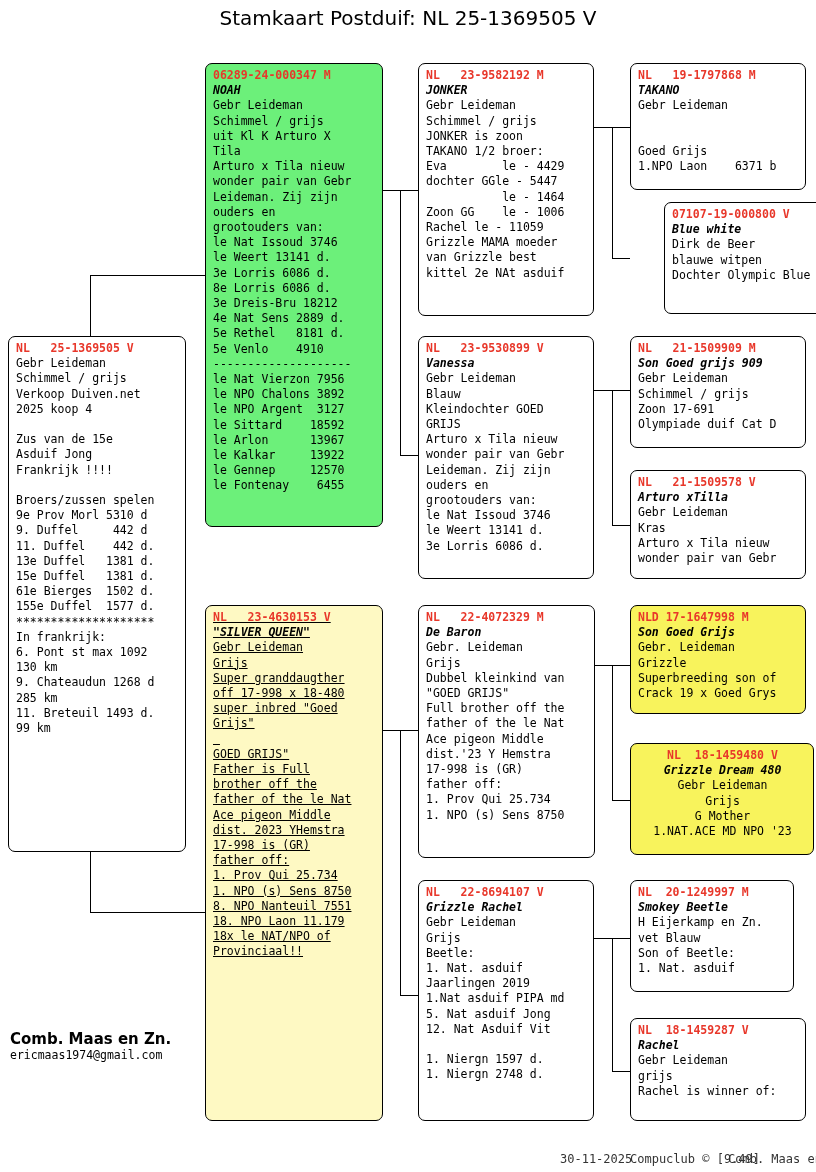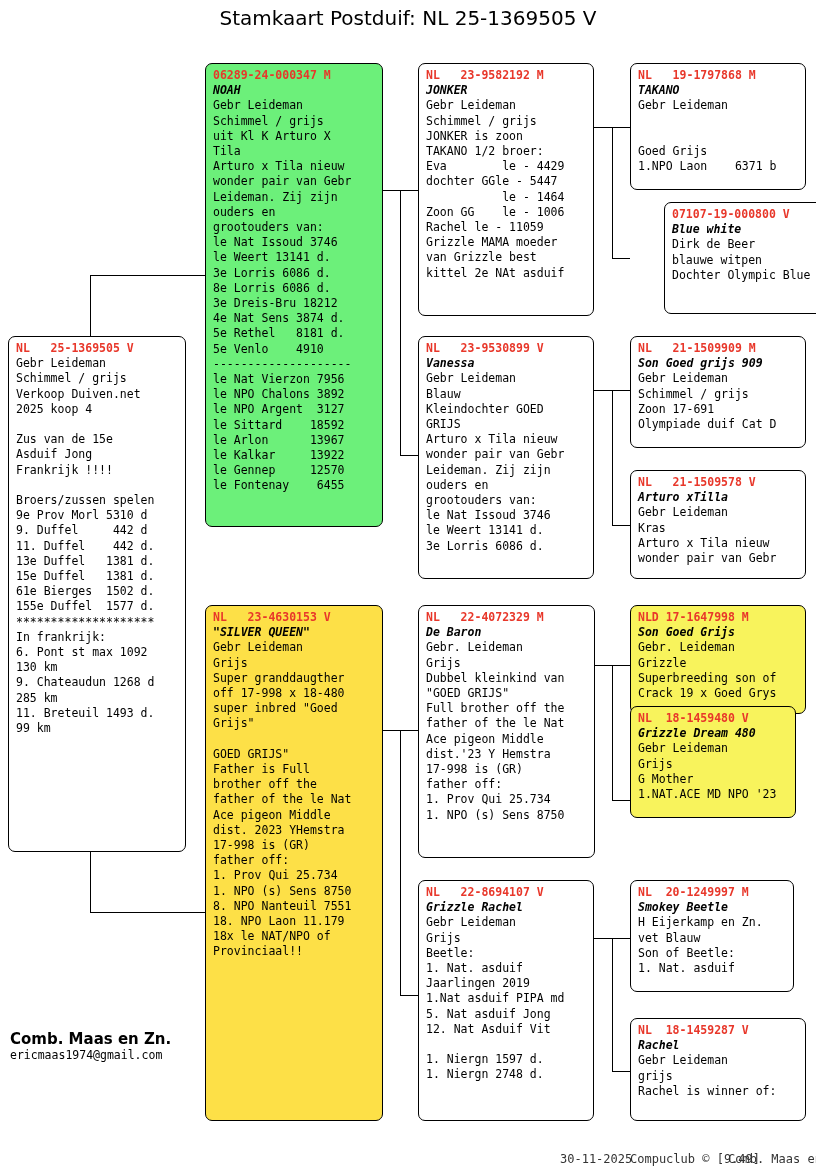--- a/index.html
+++ b/index.html
@@ -25,21 +25,21 @@
     padding:4px 6px 4px 7px;
     font-size:11.5px;
     line-height:15.2px;
     overflow:hidden;
     background:#ffffff;
   }
   .card .ring{ color:#e8372a; font-weight:bold; white-space:pre;}
   .card .nm{ font-style:italic; font-weight:bold; }
   .card .ln{ white-space:pre; }
   .green{ background:#6cf07a; }
-  .red{ background:#fde047; }
+  .red{ background:#fef9c3;text-decoration:underline; }
   .yellow{ background:#f8f35c; }
   .white{ background:#ffffff; }
 
   
   .ln-h, .ln-v{ position:absolute; background:#000; }
   .ln-h{ height:1px; }
   .ln-v{ width:1px; }
 
   .owner{
     position:absolute;
@@ -141,21 +141,21 @@
       <div class="ln">Arturo x Tila nieuw</div>
       <div class="ln">wonder pair van Gebr</div>
       <div class="ln">Leideman. Zij zijn</div>
       <div class="ln">ouders en</div>
       <div class="ln">grootouders van:</div>
       <div class="ln">le Nat Issoud 3746</div>
       <div class="ln">le Weert 13141 d.</div>
       <div class="ln">3e Lorris 6086 d.</div>
       <div class="ln">8e Lorris 6086 d.</div>
       <div class="ln">3e Dreis-Bru 18212</div>
-      <div class="ln">4e Nat Sens 3874 d.</div>
+      <div class="ln">4e Nat Sens 2889 d.</div>
       <div class="ln">5e Rethel   8181 d.</div>
       <div class="ln">5e Venlo    4910</div>
       <div class="ln">--------------------</div>
       <div class="ln">le Nat Vierzon 7956</div>
       <div class="ln">le NPO Chalons 3892</div>
       <div class="ln">le NPO Argent  3127</div>
       <div class="ln">le Sittard    18592</div>
       <div class="ln">le Arlon      13967</div>
       <div class="ln">le Kalkar     13922</div>
       <div class="ln">le Gennep     12570</div>
@@ -288,21 +288,21 @@
     <div class="ln">wonder pair van Gebr</div>
   </div>
 <div class="card yellow" style="left:630px;top:605px;width:176px;height:109px;">
     <div class="ring">NLD 17-1647998 M</div>
     <div class="nm">Son Goed Grijs</div>
     <div class="ln">Gebr. Leideman</div>
     <div class="ln">Grizzle</div>
     <div class="ln">Superbreeding son of</div>
     <div class="ln">Crack 19 x Goed Grys</div>
   </div>
-<div class="card yellow" style="left:630px;top:706px;width:166px;height:112px;">
+<div class="card yellow" style="left:630px;top:743px;width:184px;height:112px;text-align:center;">
     <div class="ring">NL  18-1459480 V</div>
     <div class="nm">Grizzle Dream 480</div>
     <div class="ln">Gebr Leideman</div>
     <div class="ln">Grijs</div>
     <div class="ln">G Mother</div>
     <div class="ln">1.NAT.ACE MD NPO '23</div>
   </div>
 <div class="card white" style="left:630px;top:880px;width:164px;height:112px;">
     <div class="ring">NL  20-1249997 M</div>
     <div class="nm">Smokey Beetle</div>

